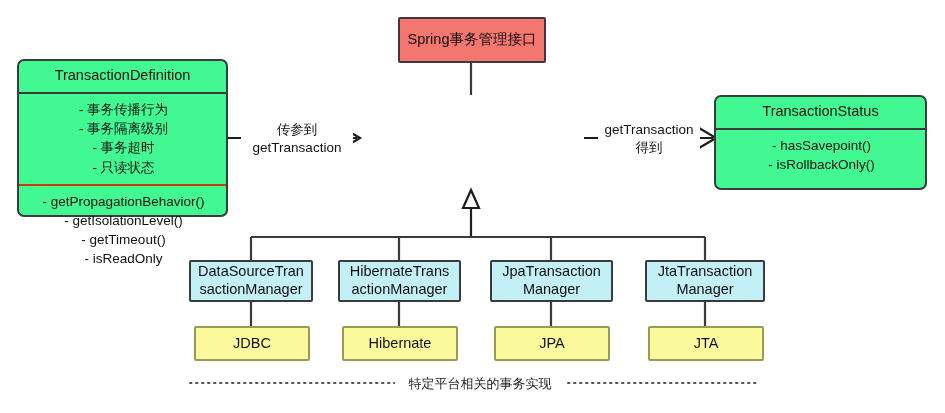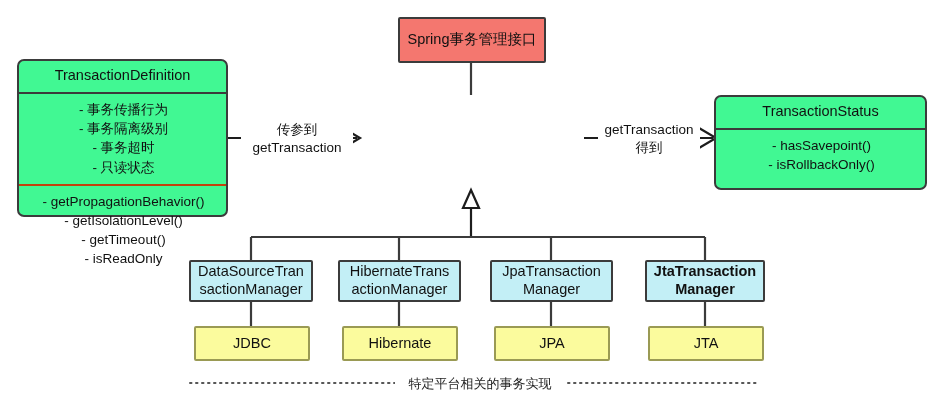--- a/index.html
+++ b/index.html
@@ -185,21 +185,21 @@
 
   <div class="node node-blue" style="left:490px; top:260px; width:123px; height:42px;">
     <div class="centered-label">
       <span>
         <span>JpaTransaction</span><br>
         <span>Manager</span>
       </span>
     </div>
   </div>
 
-  <div class="node node-blue" style="left:645px; top:260px; width:120px; height:42px;font-weight:bold;">
+  <div class="node node-blue" style="left:645px; top:260px; width:120px; height:42px;">
     <div class="centered-label">
       <span>
         <span>JtaTransaction</span><br>
         <span>Manager</span>
       </span>
     </div>
   </div>
 
   <div class="node node-yellow" style="left:194px; top:326px; width:116px; height:35px;">
     <div class="centered-label">JDBC</div>

